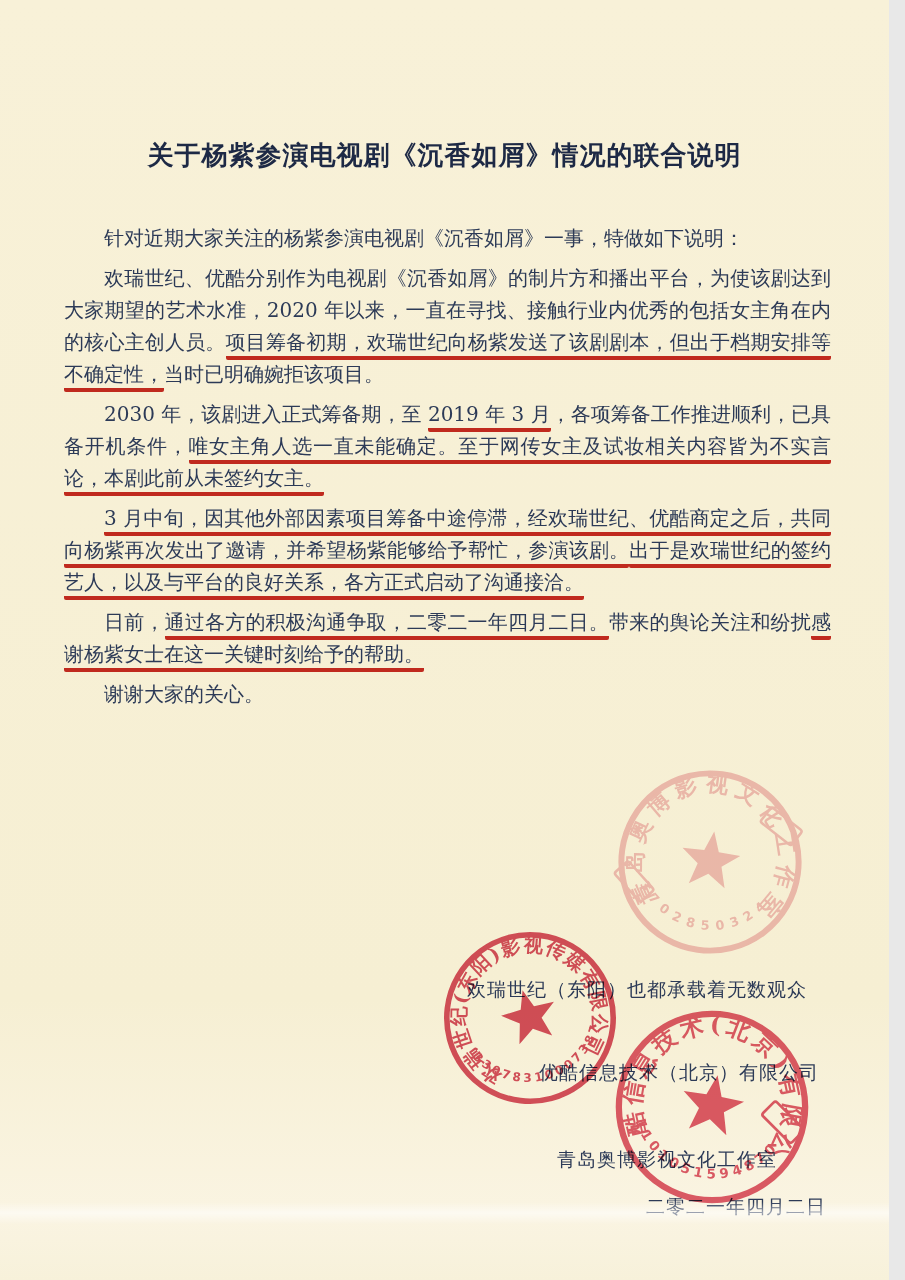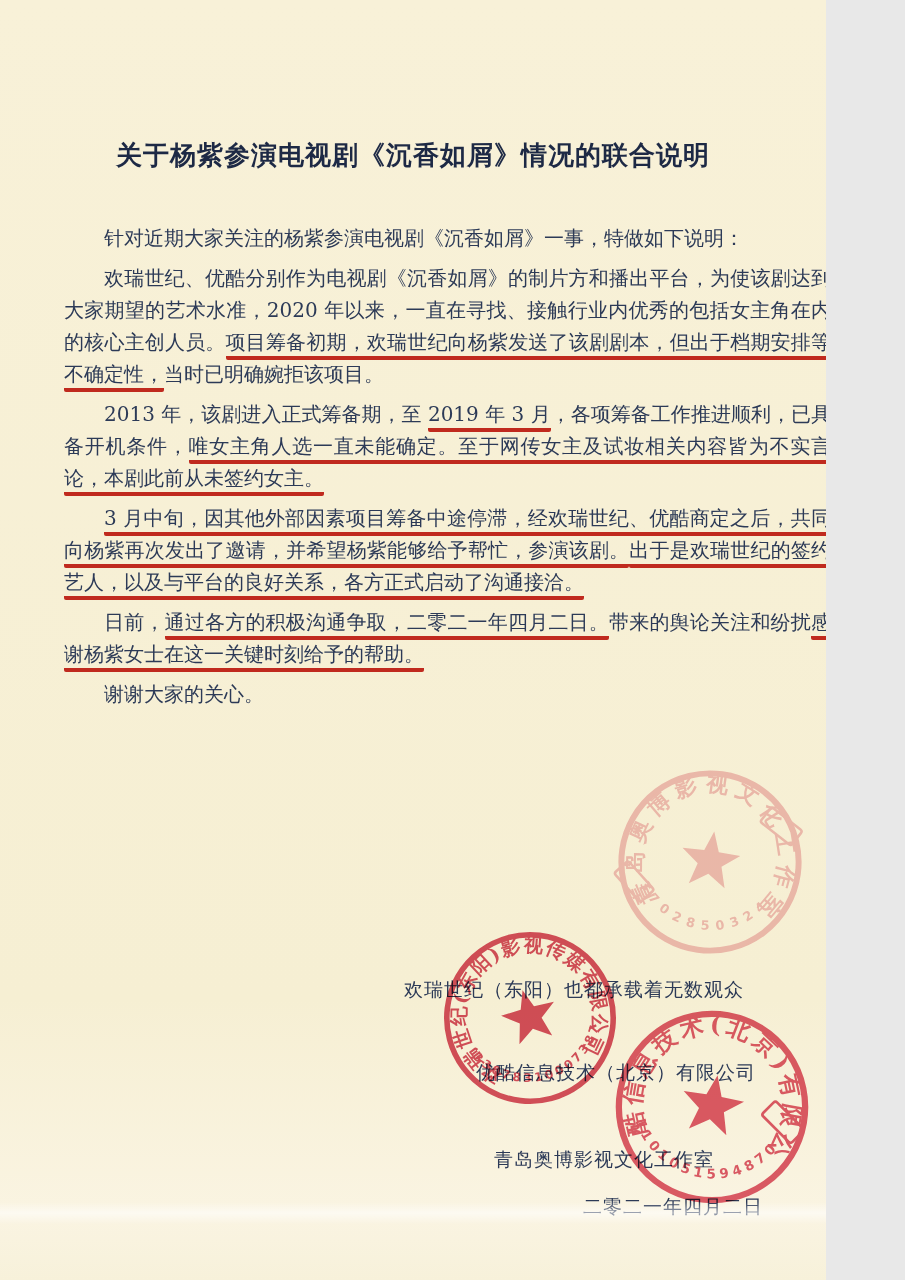--- a/index.html
+++ b/index.html
@@ -1,21 +1,21 @@
 <!DOCTYPE html>
 <html style="--bg: #f7f0d6; --ink: #2c3a57; --red: #c02a1e;"><head>
 <meta charset="utf-8">
 <style>
   :root{
     --bg:#f7f0d6; --ink:#2c3a57; --title-ink:#1d2945; --red:#c02a1e;
   }
   html,body{margin:0;padding:0;}
   body{background:#e8e8e8;font-family:"DejaVu Serif", serif;}
   .page{
-    position:relative; width:826px; height:1280px; overflow:hidden;
+    position:relative; width:889px; height:1280px; overflow:hidden;
     background:linear-gradient(180deg,#f8f1d8 0%,#f6efd3 78%,#faf4e2 95%,#f7f1da 100%);
   }
   .title{
     position:absolute; top:138px; left:0; width:100%;
     text-align:center; font-size:26px; font-weight:700;
     color:var(--title-ink); letter-spacing:1px;
   }
   .doc-body{
     position:absolute; left:64px; top:222px; width:780px; color:var(--ink);
   }
@@ -53,21 +53,21 @@
 </head>
 <body>
 
 <div class="page">
 
   <div class="title">关于杨紫参演电视剧《沉香如屑》情况的联合说明</div>
 
   <div class="doc-body">
       <p class="para"><span class="seg">针对近期大家关注的杨紫参演电视剧《沉香如屑》一事，特做如下说明：</span></p>
       <p class="para"><span class="seg">欢瑞世纪、优酷分别作为电视剧《沉香如屑》的制片方和播出平台，为使该剧达到大家期望的艺术水准，2020 年以来，一直在寻找、接触行业内优秀的包括女主角在内的核心主创人员。</span><span class="seg u">项目筹备初期，欢瑞世纪向杨紫发送了该剧剧本，但出于档期安排等不确定性，</span><span class="seg">当时已明确婉拒该项目。</span></p>
-      <p class="para"><span class="seg">2013 年，该剧进入正式筹备期，至 </span><span class="seg u">2019 年 3 月</span><span class="seg">，各项筹备工作推进顺利，已具备开机条件，</span><span class="seg u">唯女主角人选一直未能确定。至于网传女主及试妆相关内容皆为不实言论，本剧此前从未签约女主。</span></p>
+      <p class="para"><span class="seg">2030 年，该剧进入正式筹备期，至 </span><span class="seg u">2019 年 3 月</span><span class="seg">，各项筹备工作推进顺利，已具备开机条件，</span><span class="seg u">唯女主角人选一直未能确定。至于网传女主及试妆相关内容皆为不实言论，本剧此前从未签约女主。</span></p>
       <p class="para"><span class="seg u">3 月中旬，因其他外部因素项目筹备中途停滞，经欢瑞世纪、优酷商定之后，共同向杨紫再次发出了邀请，并希望杨紫能够给予帮忙，参演该剧。</span><span class="seg u">出于是欢瑞世纪的签约艺人，以及与平台的良好关系，各方正式启动了沟通接洽。</span></p>
       <p class="para"><span class="seg">日前，</span><span class="seg u">通过各方的积极沟通争取，二零二一年四月二日。</span><span class="seg">带来的舆论关注和纷扰</span><span class="seg u">感谢杨紫女士在这一关键时刻给予的帮助。</span></p>
       <p class="para"><span class="seg">谢谢大家的关心。</span></p>
     </div>
 
   <div class="sig sig0">欢瑞世纪（东阳）也都承载着无数观众</div>
   <div class="sig sig1">优酷信息技术（北京）有限公司</div>
   <div class="sig sig2">青岛奥博影视文化工作室</div>
   <div class="sig sig3">二零二一年四月二日</div>
 

